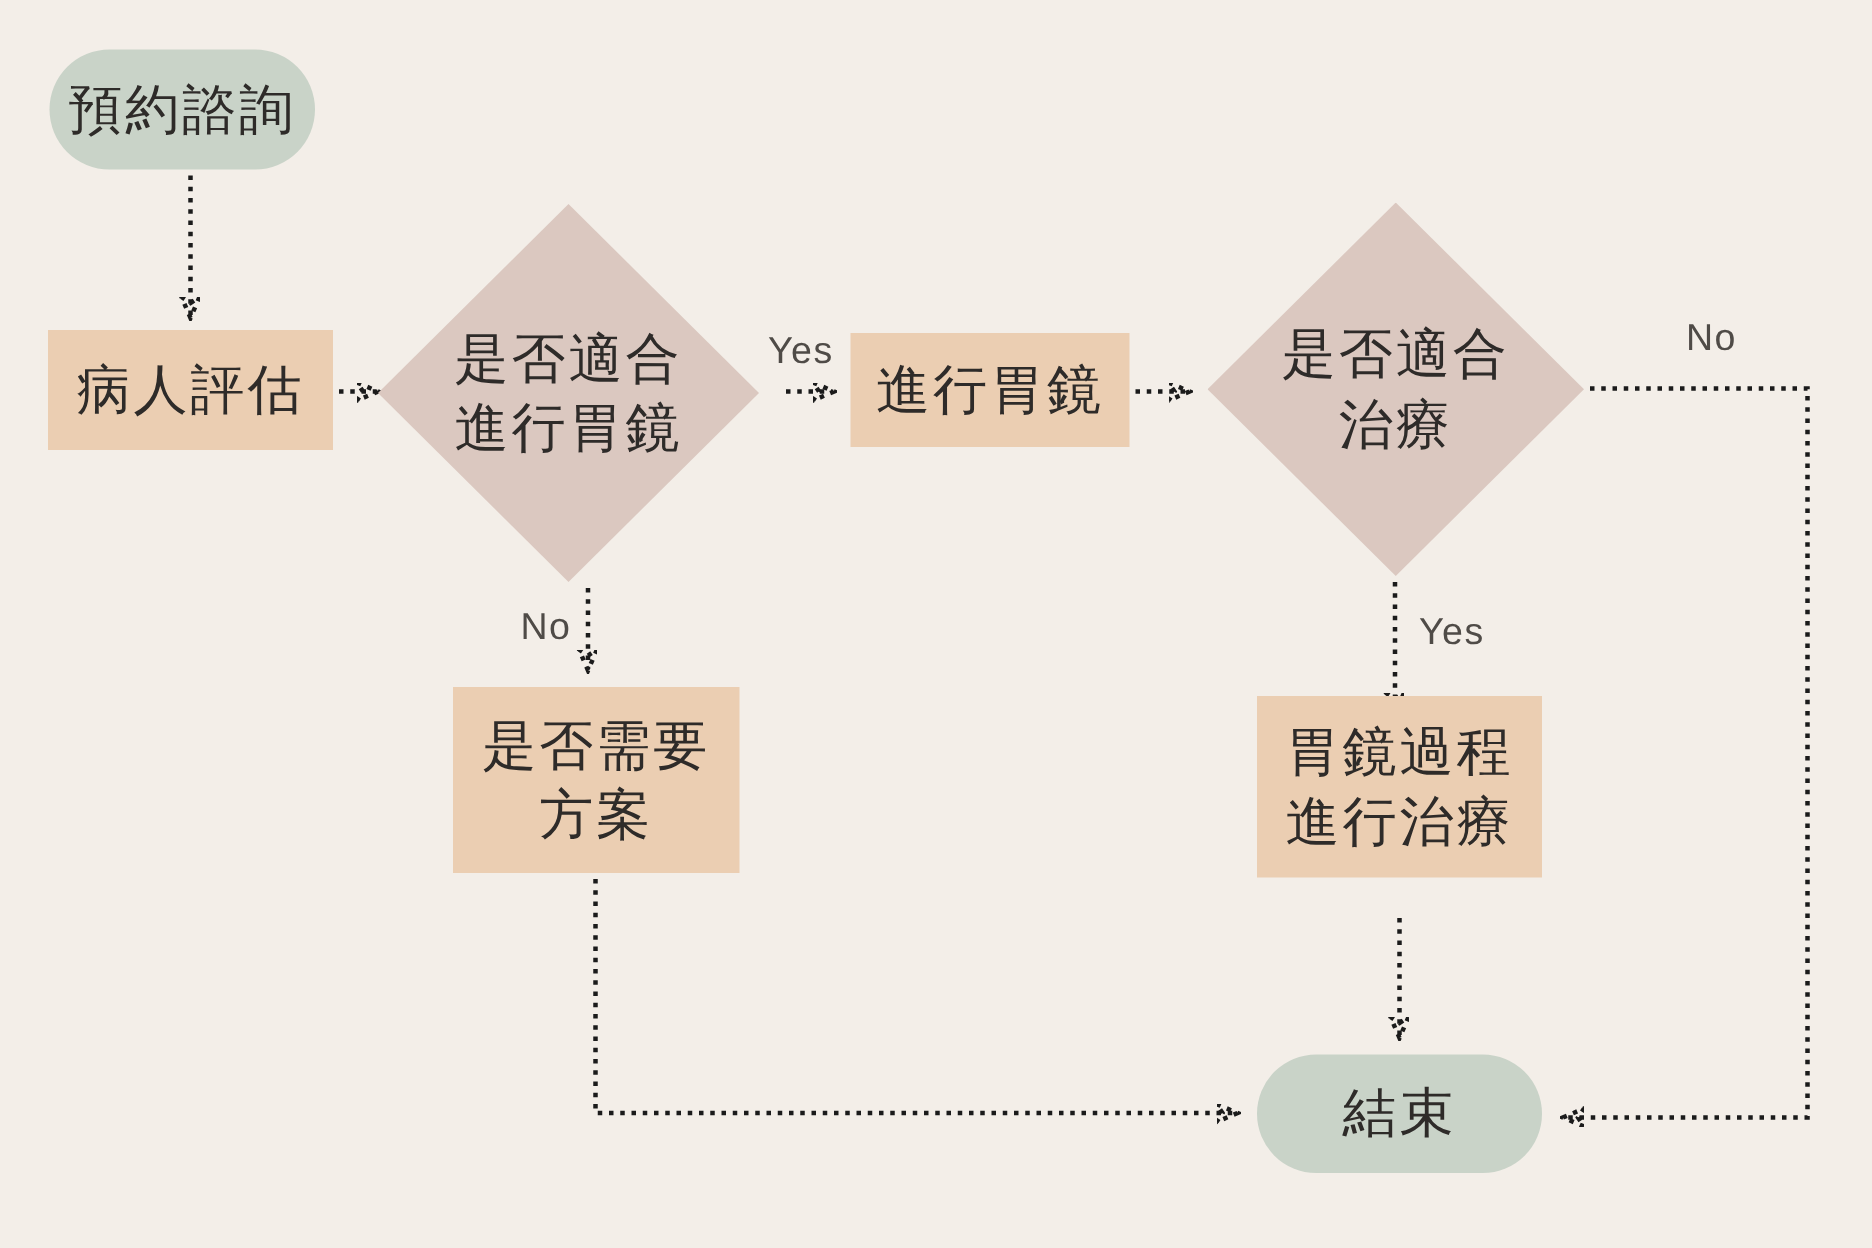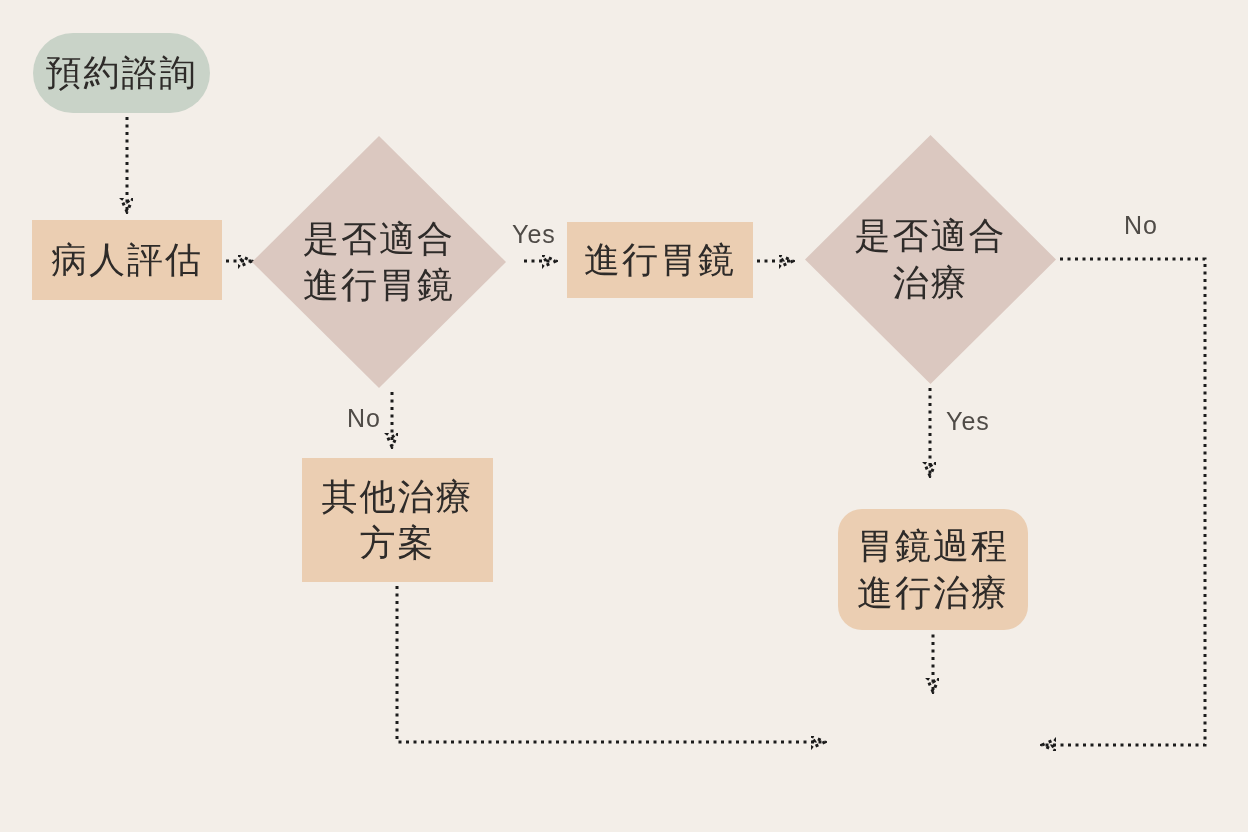--- a/index.html
+++ b/index.html
@@ -89,26 +89,27 @@
   <div class="node process" style="left:32px; top:220px; width:190px; height:80px;">病人評估</div>
 
   <div class="node decision" style="left:252px; top:136px; width:254px; height:252px;">是否適合
 進行胃鏡</div>
 
   <div class="node process" style="left:567px; top:222px; width:186px; height:76px;">進行胃鏡</div>
 
   <div class="node decision" style="left:805px; top:135px; width:251px; height:249px;">是否適合
 治療</div>
 
-  <div class="node process" style="left:302px; top:458px; width:191px; height:124px;">其他治療
+  <div class="node process" style="left:302px; top:458px; width:191px; height:124px;">是否需要
 方案</div>
 
-  <div class="node process" style="left:838px; top:509px; width:190px; height:121px;border-radius:24px;">胃鏡過程
+  <div class="node process" style="left:838px; top:464px; width:190px; height:121px;">胃鏡過程
 進行治療</div>
 
+  <div class="node terminator" style="left:838px; top:703px; width:190px; height:79px;">結束</div>
 
   <div class="edge-label" style="left:512px; top:222px;">Yes</div>
 
   <div class="edge-label" style="left:347px; top:406px;">No</div>
 
   <div class="edge-label" style="left:946px; top:409px;">Yes</div>
 
   <div class="edge-label" style="left:1124px; top:213px;">No</div>
 
 </div>

